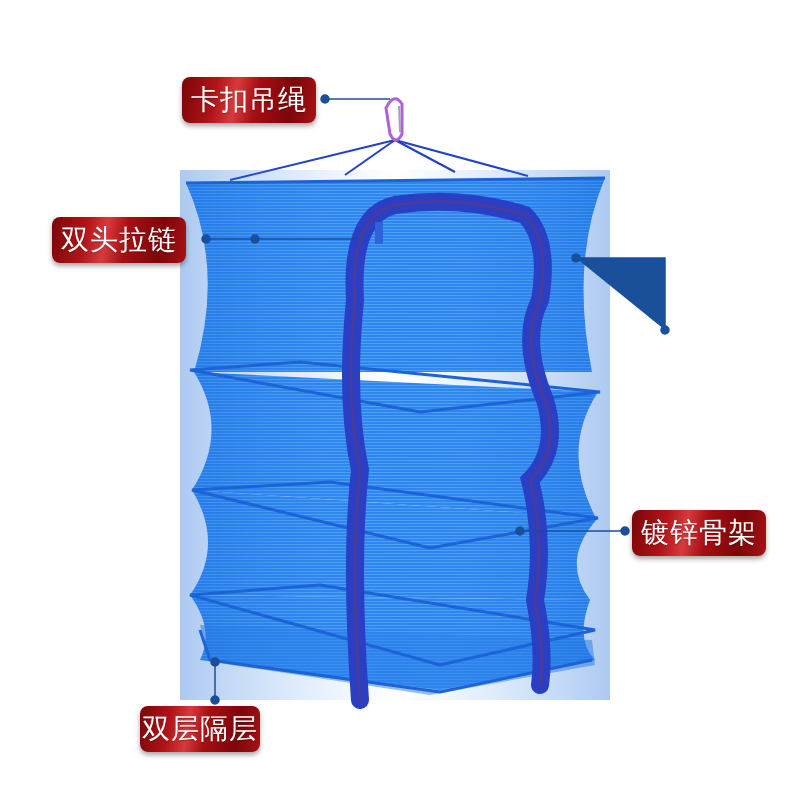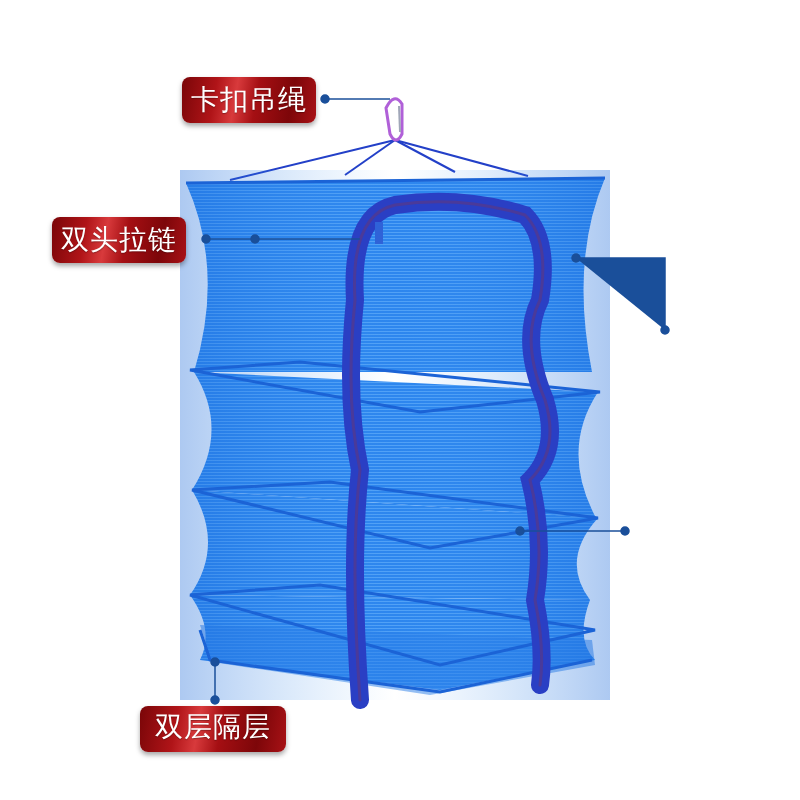--- a/index.html
+++ b/index.html
@@ -84,14 +84,15 @@
       <circle cx="520" cy="531" r="4"></circle>
         <circle cx="625" cy="531" r="4"></circle>
       <line x1="215" y1="662" x2="215" y2="700"></line>
       <circle cx="215" cy="662" r="4"></circle>
         <circle cx="215" cy="700" r="4"></circle>
     </g>
   </svg>
 
   <div class="label" style="left:52px; top:217px; width:134px;">双头拉链</div>
   <div class="label" style="left:182px; top:77px; width:134px;">卡扣吊绳</div>
-  <div class="label" style="left:140px; top:706px; width:146px;font-family:Liberation Mono, monospace;">双层隔层</div>
+  <div class="label" style="left:632px; top:510px; width:134px;">镀锌骨架</div>
+  <div class="label" style="left:140px; top:706px; width:120px;">双层隔层</div>
 </div>
 
 </body></html>

